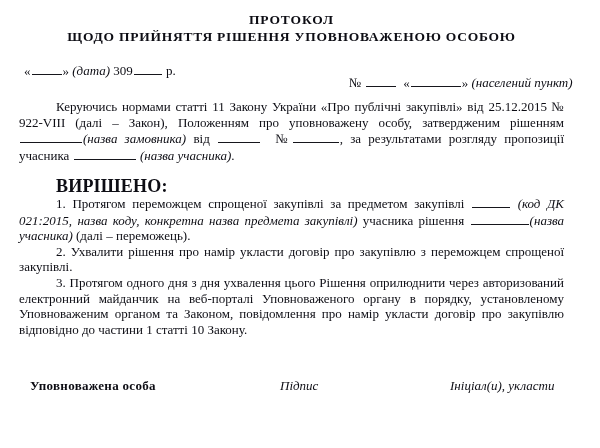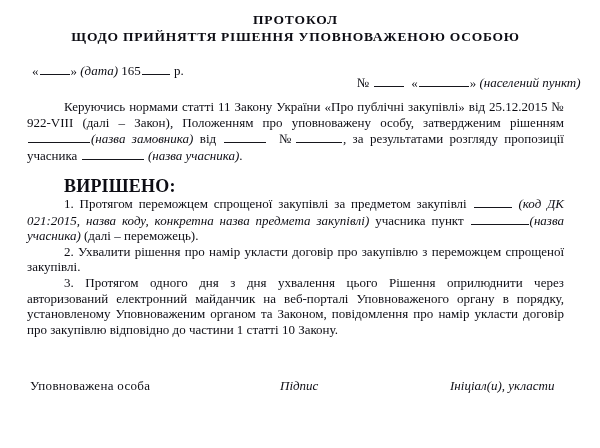--- a/index.html
+++ b/index.html
@@ -13,21 +13,21 @@
     background: #ffffff;
     font-family: "Liberation Serif", "DejaVu Serif", serif;
     color: #0d0d14;
     overflow: hidden;
   }
   .page {
     position: relative;
     width: 589px;
     height: 448px;
     box-sizing: border-box;
-    padding: 0 25px 0 27px;
+    padding: 0 25px 0 19px;
   }
 
   
   .title-block {
     padding-top: 11px;
     text-align: center;
   }
   .doc-title {
     font-weight: bold;
     font-size: 13.5px;
@@ -108,21 +108,21 @@
     left: 0;
     top: 378px;
     width: 600px;
     height: 20px;
     font-size: 13px;
   }
   .sign-person {
     position: absolute;
     left: 30px;
     top: 0;
-    font-weight: normal;
+    font-weight: bold;
     letter-spacing: 0.3px;
     white-space: nowrap;
   }
   .sign-signature {
     position: absolute;
     left: 280px;
     top: 0;
     font-style: italic;
     white-space: nowrap;
   }
@@ -138,31 +138,31 @@
 <body>
 
 <div class="page">
 
   <div class="title-block">
     <div class="doc-title">ПРОТОКОЛ</div>
     <div class="doc-subtitle">ЩОДО ПРИЙНЯТТЯ РІШЕННЯ УПОВНОВАЖЕНОЮ ОСОБОЮ</div>
   </div>
 
   <div class="meta-row">
-    <div class="meta-left"><span>«</span><span class="blank bl-30"></span><span>»</span> <em>(дата)</em> <span>165</span><span class="blank bl-28"></span><span> р.</span></div>
+    <div class="meta-left"><span>«</span><span class="blank bl-30"></span><span>»</span> <em>(дата)</em> <span>309</span><span class="blank bl-28"></span><span> р.</span></div>
     <div class="meta-right"><span>№</span> <span class="blank bl-30"></span> &nbsp;<span>«</span><span class="blank bl-50"></span><span>»</span> <em>(населений пункт)</em></div>
   </div>
 
   <div class="body">
 
     <p class="para"><span>Керуючись нормами статті 11 Закону України «Про публічні закупівлі» від 25.12.2015 № 922-VIII (далі – Закон), Положенням про уповноважену особу, затвердженим рішенням </span><span class="blank bl-62"></span><em>(назва замовника)</em><span> від </span><span class="blank bl-42"></span> &nbsp;<span>№</span><span class="blank bl-46"></span><span>, за результатами розгляду пропозиції учасника </span><span class="blank bl-62"></span> <em>(назва учасника)</em><span>.</span></p>
 
     <div class="section-head">ВИРІШЕНО:</div>
 
-    <p class="para"><span>1.</span><span> Протягом переможцем спрощеної закупівлі за предметом закупівлі </span><span class="blank bl-38"></span> <em>(код ДК 021:2015, назва коду, конкретна назва предмета закупівлі)</em><span> учасника пункт </span><span class="blank bl-58"></span><em>(назва учасника)</em><span> (далі – переможець).</span></p>
+    <p class="para"><span>1.</span><span> Протягом переможцем спрощеної закупівлі за предметом закупівлі </span><span class="blank bl-38"></span> <em>(код ДК 021:2015, назва коду, конкретна назва предмета закупівлі)</em><span> учасника рішення </span><span class="blank bl-58"></span><em>(назва учасника)</em><span> (далі – переможець).</span></p>
 
     <p class="para"><span>2.</span><span> Ухвалити рішення про намір укласти договір про закупівлю з переможцем спрощеної закупівлі.</span></p>
 
     <p class="para"><span>3.</span><span> Протягом одного дня з дня ухвалення цього Рішення оприлюднити через авторизований електронний майданчик на веб-порталі Уповноваженого органу в порядку, установленому Уповноваженим органом та Законом, повідомлення про намір укласти договір про закупівлю відповідно до частини 1 статті 10 Закону.</span></p>
 
   </div>
 
   <div class="sign-row">
     <span class="sign-person">Уповноважена особа</span>
     <span class="sign-signature">Підпис</span>

